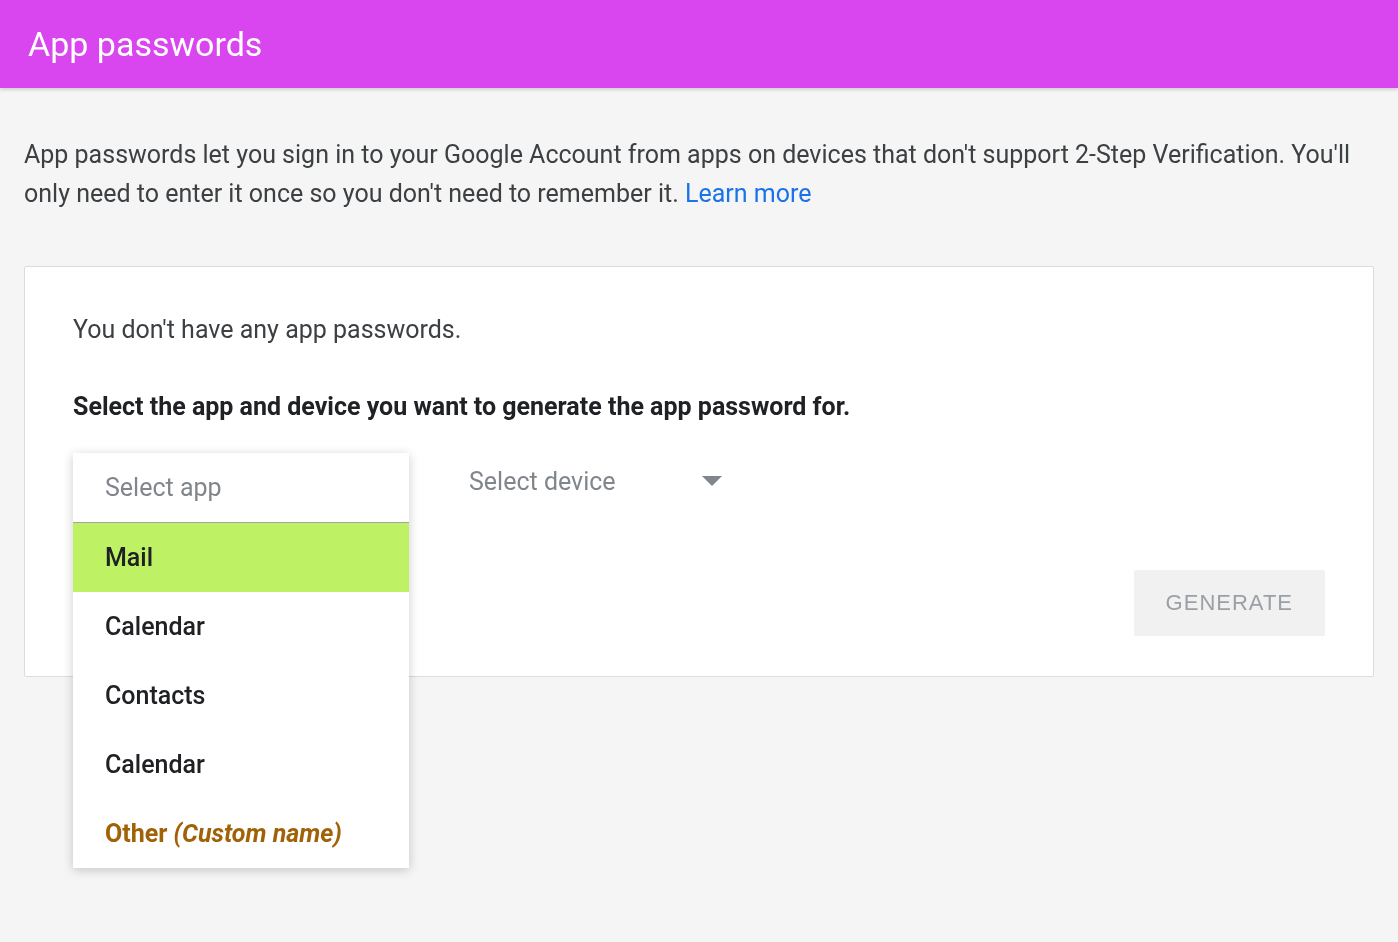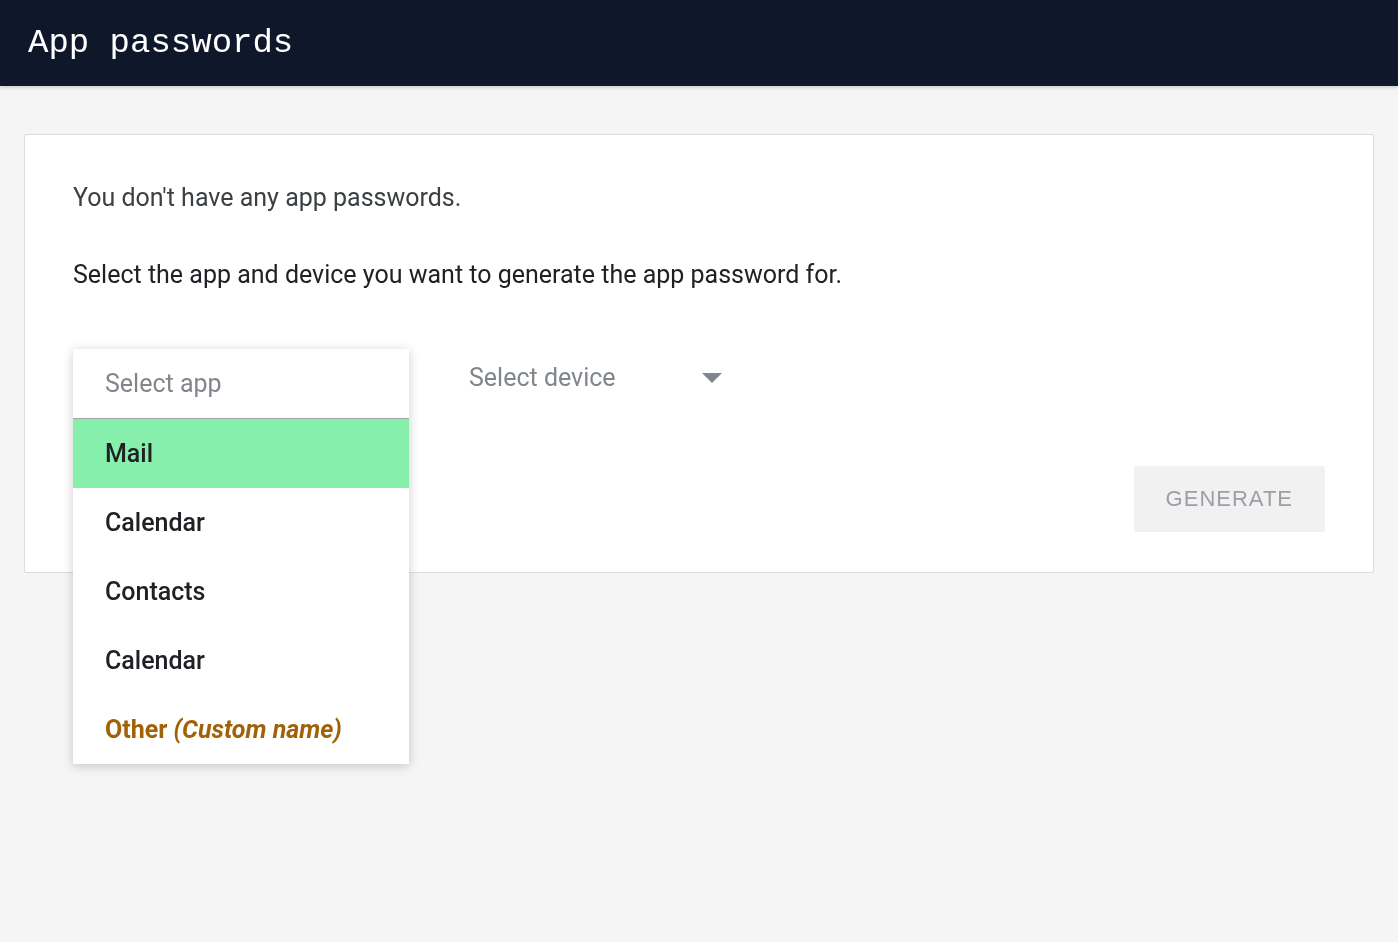--- a/index.html
+++ b/index.html
@@ -7,24 +7,23 @@
       padding: 0;
       box-sizing: border-box;
     }
     body {
       font-family: Roboto, Arial, sans-serif;
       background: #f5f5f5;
       width: 1398px;
       height: 942px;
     }
     .header {
-      background: #0f172a;
+      background: #d946ef;
       padding: 24px 28px;
       box-shadow: 0 2px 3px rgba(0,0,0,0.15);
-      font-family: Liberation Mono, monospace;
     }
     .header-title {
       color: #fff;
       font-size: 34px;
       font-weight: 400;
     }
     .content {
       padding: 48px 24px 0 24px;
     }
     .description {
@@ -47,22 +46,22 @@
     }
     .status-text {
       font-size: 25px;
       color: #3c4043;
       margin-bottom: 48px;
       font-weight: 400;
     }
     .prompt-text {
       font-size: 25px;
       color: #202124;
-      font-weight: 400;
-      margin-bottom: 60px;
+      font-weight: 700;
+      margin-bottom: 32px;
     }
     .selectors-row {
       display: flex;
       align-items: flex-start;
       gap: 60px;
       position: relative;
     }
     .dropdown-wrapper {
       position: relative;
     }
@@ -98,21 +97,21 @@
       border-bottom: 1px solid #a3a3a3;
     }
     .dropdown-item {
       font-size: 25px;
       color: #202124;
       padding: 20px 32px;
       cursor: pointer;
       font-weight: 500;
     }
     .dropdown-item.hovered {
-      background: #86efac;
+      background: #bef264;
     }
     .dropdown-item-custom {
       font-style: italic;
       font-weight: 700;
       color: #a16207;
     }
     .dropdown-item-custom .prefix {
       font-style: normal;
     }
     .generate-row {
@@ -134,20 +133,23 @@
     }
   </style>
 </head>
 <body>
 
 <div class="header">
   <h1 class="header-title">App passwords</h1>
 </div>
 
 <div class="content">
+  <p class="description">
+    <span>App passwords let you sign in to your Google Account from apps on devices that don't support 2-Step Verification. You'll only need to enter it once so you don't need to remember it. </span><a href="#" class="learn-more-link">Learn more</a>
+  </p>
 
   <div class="card">
     <p class="status-text">You don't have any app passwords.</p>
     <p class="prompt-text">Select the app and device you want to generate the app password for.</p>
 
     <div class="selectors-row">
       <div class="dropdown-wrapper">
         <div class="dropdown-menu">
           <div class="dropdown-header">Select app</div>
           <div class="dropdown-item hovered">Mail</div>

